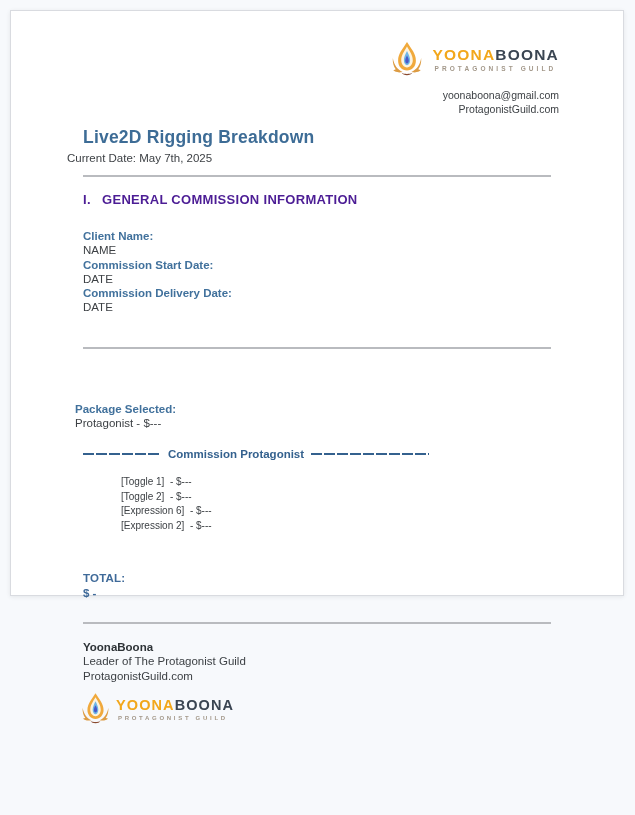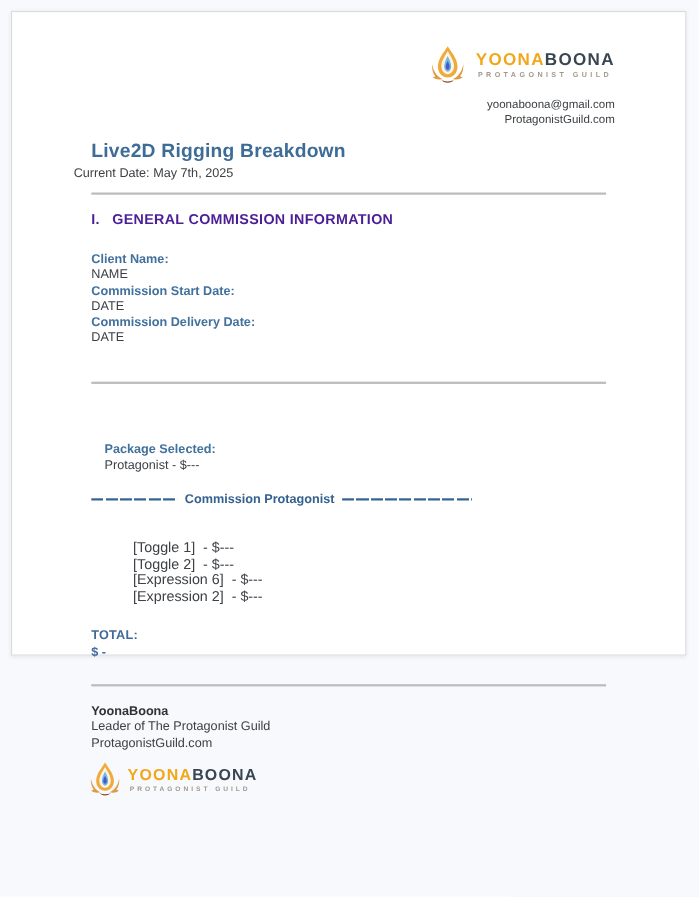--- a/index.html
+++ b/index.html
@@ -30,26 +30,26 @@
   .rule1 { top:164px; } .rule2 { top:336px; } .rule3 { top:611px; }
   
   .sec-head { position:absolute; left:72px; font-size:13px; font-weight:700; color:#4c1d95; letter-spacing:.3px; }
   .sec1-head { top:181px; } .sec2-head { top:358px; }
   .sec-head .numeral { display:inline-block; min-width:19px; }
   
   .fields { position:absolute; left:72px; top:218px; font-size:11.5px; line-height:14.3px; }
   .f-label { color:#41719c; font-weight:600; }
   .f-value { color:#3d4145; }
   
-  .package { position:absolute; left:84px; top:391px; font-size:11.5px; line-height:14.3px; }
+  .package { position:absolute; left:64px; top:391px; font-size:11.5px; line-height:14.3px; }
   .divider { position:absolute; left:72px; top:437px; width:366px; display:flex; align-items:center; gap:7px; }
   .divider .dash { height:2px; background:repeating-linear-gradient(90deg,#34618e 0 11px,transparent 11px 13px); }
   .divider .dash-l { width:78px; } .divider .dash-r { width:118px; }
   .divider .divider-label { font-size:11.5px; font-weight:600; color:#34618e; white-space:nowrap; }
-  .req-items { position:absolute; left:110px; top:480px; font-size:13px; line-height:14.6px; color:#3d4145; }
+  .req-items { position:absolute; left:110px; top:464px; font-size:10px; line-height:14.6px; color:#3d4145; }
   .req-items div { white-space:pre; }
   .total { position:absolute; left:72px; top:560px; font-size:11.5px; line-height:14.6px; }
   .total .t-label { color:#3f6a99; font-weight:700; letter-spacing:.2px; }
   .total .t-value { color:#3f6a99; font-weight:600; }
   
   .signature { position:absolute; left:72px; top:629px; font-size:11.5px; line-height:14.4px; color:#3d4145; }
   .sig-name { font-weight:700; color:#2e3337; }
 </style>
 </head>
 <body>

